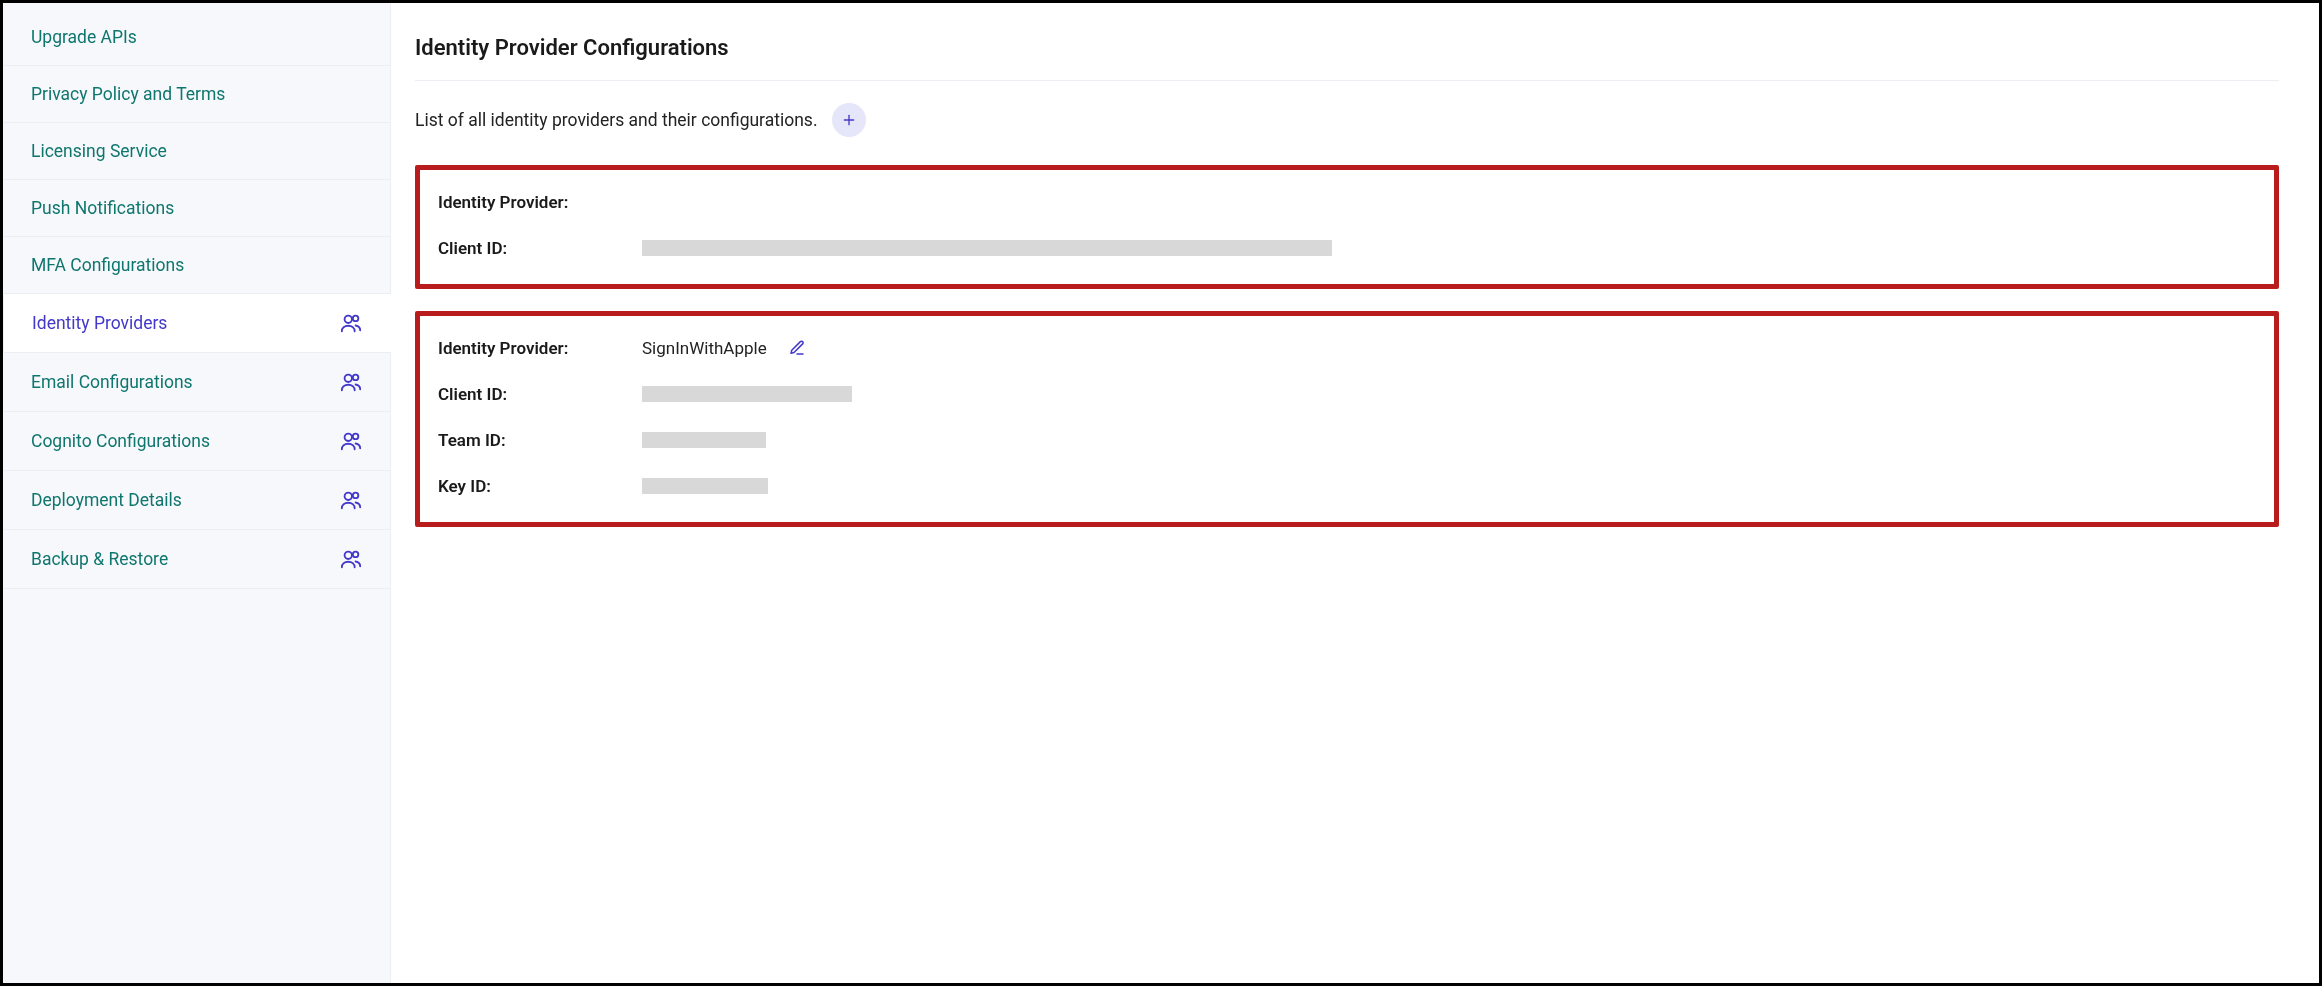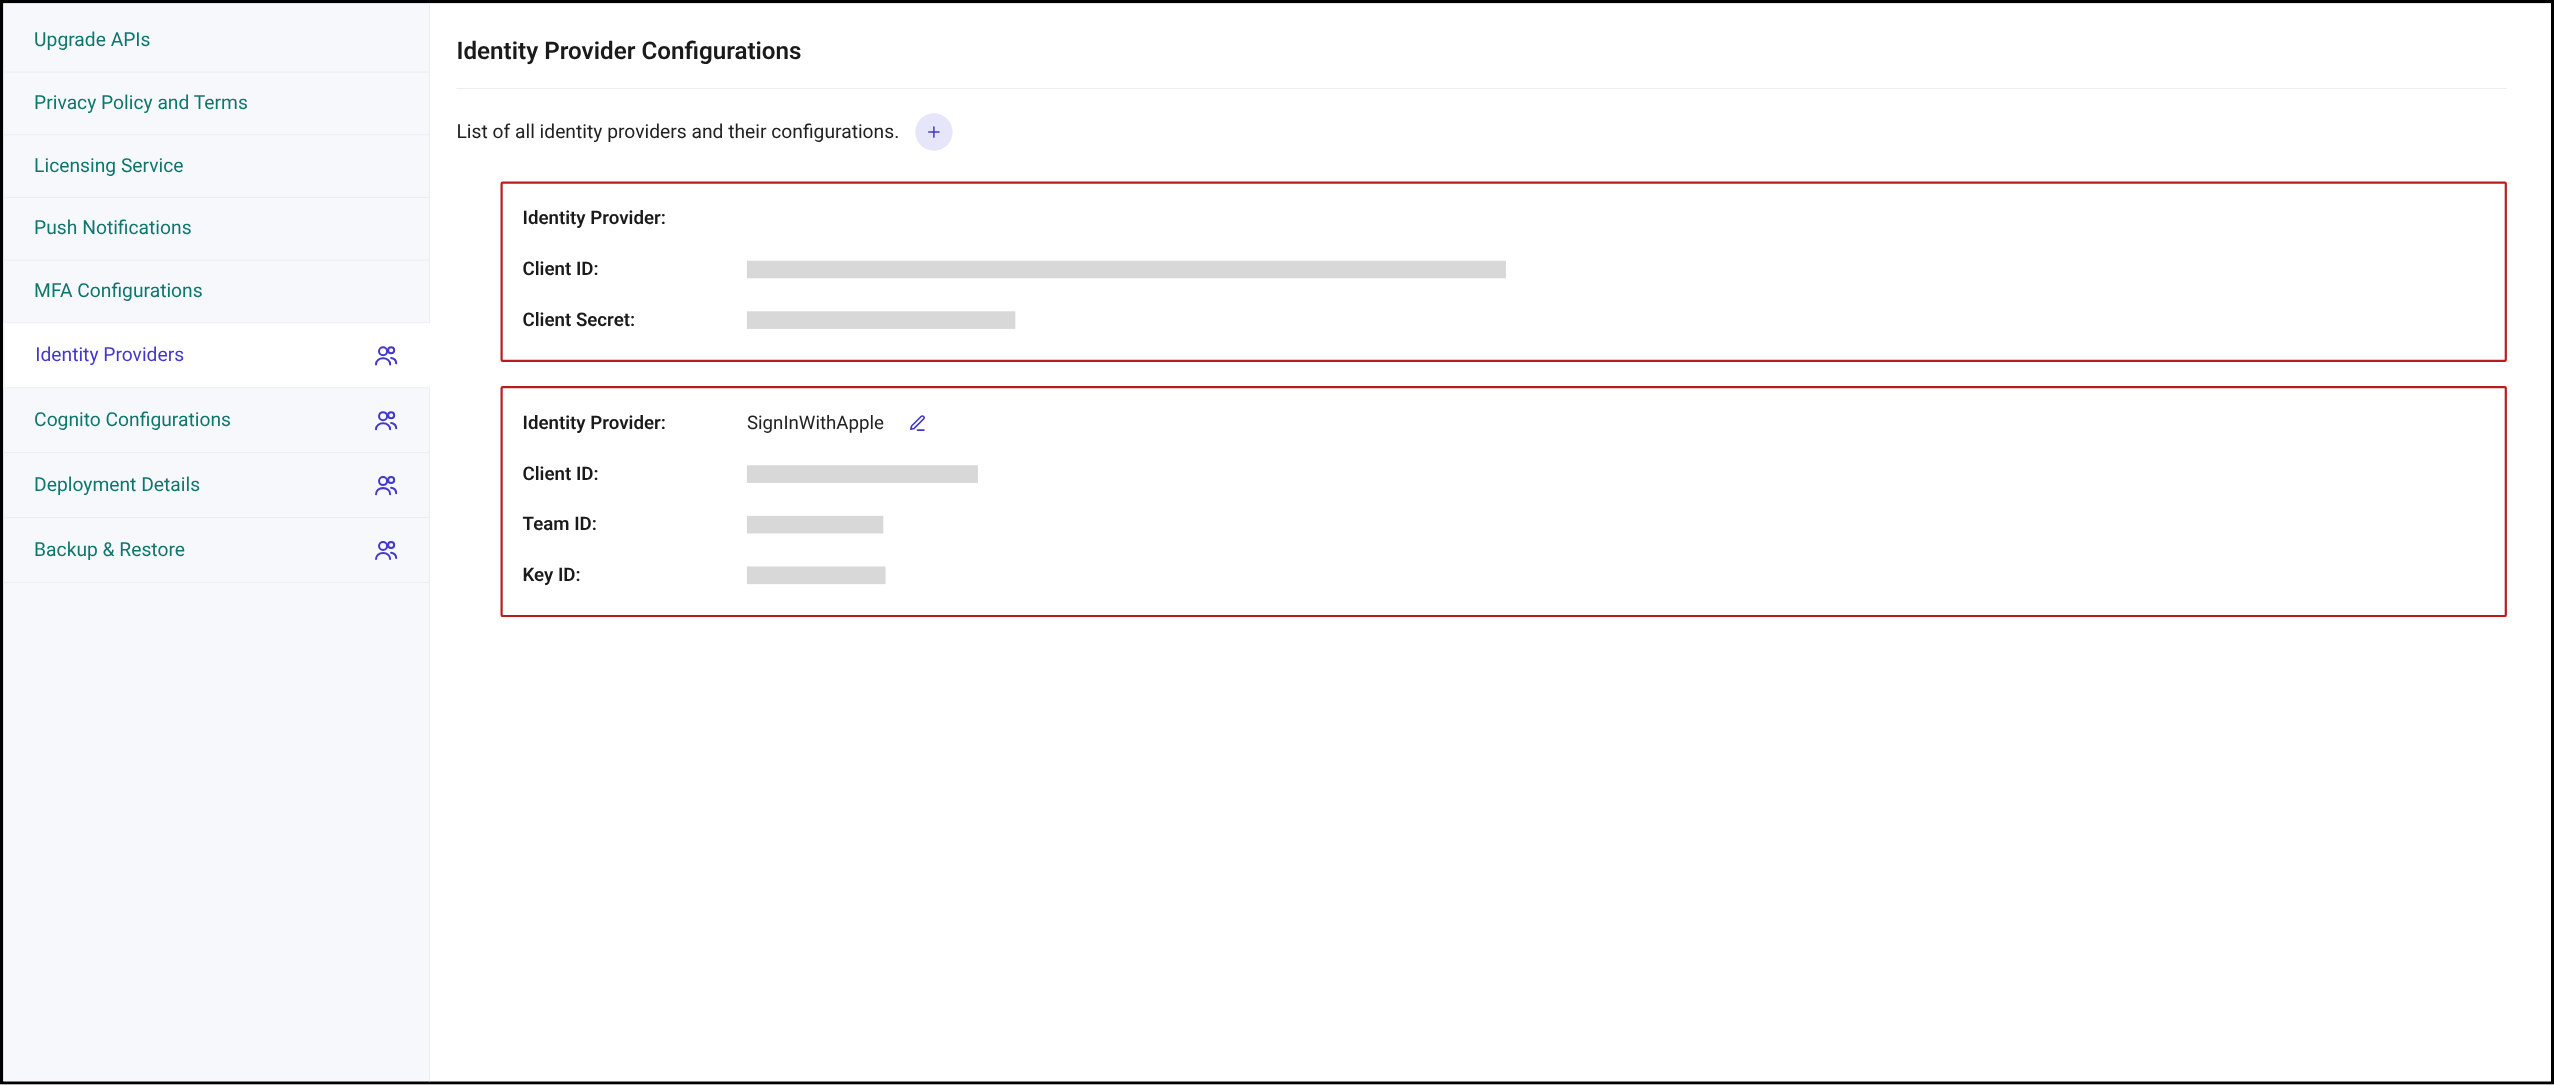--- a/index.html
+++ b/index.html
@@ -89,25 +89,24 @@
     align-items: center;
     justify-content: center;
     cursor: pointer;
     color: #4338ca;
   }
   .add-btn svg {
     width: 16px;
     height: 16px;
   }
   .card {
-    border: 2px solid #b91c1c;
+    border: 5px solid #b91c1c;
     border-radius: 2px;
     padding: 22px 18px 26px 18px;
     margin-bottom: 22px;
-    margin-left: 40px;
   }
   .field-row {
     display: flex;
     align-items: center;
     margin-bottom: 26px;
   }
   .field-row:last-child {
     margin-bottom: 0;
   }
   .field-label {
@@ -174,20 +173,29 @@
       <div class="sidebar-item active">
         <span>Identity Providers</span>
         <span class="sidebar-icon"><svg viewBox="0 0 24 24" fill="none" stroke="currentColor" stroke-width="2" stroke-linecap="round" stroke-linejoin="round">
             <circle cx="9" cy="8" r="4"></circle>
             <path d="M2 21c0-3.5 3-6 7-6s7 2.5 7 6"></path>
             <circle cx="17" cy="7" r="3"></circle>
             <path d="M22 20c0-2.6-2-4.8-5-5.3"></path>
           </svg></span>
       </div>
       <div class="sidebar-item">
+        <span>Email Configurations</span>
+        <span class="sidebar-icon"><svg viewBox="0 0 24 24" fill="none" stroke="currentColor" stroke-width="2" stroke-linecap="round" stroke-linejoin="round">
+            <circle cx="9" cy="8" r="4"></circle>
+            <path d="M2 21c0-3.5 3-6 7-6s7 2.5 7 6"></path>
+            <circle cx="17" cy="7" r="3"></circle>
+            <path d="M22 20c0-2.6-2-4.8-5-5.3"></path>
+          </svg></span>
+      </div>
+      <div class="sidebar-item">
         <span>Cognito Configurations</span>
         <span class="sidebar-icon"><svg viewBox="0 0 24 24" fill="none" stroke="currentColor" stroke-width="2" stroke-linecap="round" stroke-linejoin="round">
             <circle cx="9" cy="8" r="4"></circle>
             <path d="M2 21c0-3.5 3-6 7-6s7 2.5 7 6"></path>
             <circle cx="17" cy="7" r="3"></circle>
             <path d="M22 20c0-2.6-2-4.8-5-5.3"></path>
           </svg></span>
       </div>
       <div class="sidebar-item">
         <span>Deployment Details</span>
@@ -226,26 +234,20 @@
         <div class="card">
           <div class="field-row">
             <div class="field-label">Identity Provider:</div>
           </div>
           <div class="field-row">
             <div class="field-label">Client ID:</div>
             <div class="field-value-wrap">
               <div class="redacted w690"></div>
             </div>
           </div>
-          <div class="field-row">
-            <div class="field-label">Client Secret:</div>
-            <div class="field-value-wrap">
-              <div class="redacted w244"></div>
-            </div>
-          </div>
         </div>
         <div class="card">
           <div class="field-row">
             <div class="field-label">Identity Provider:</div>
             <div class="field-value-wrap">
               <span class="field-value">SignInWithApple</span>
               <span class="edit-icon-btn">
                 <svg viewBox="0 0 24 24" fill="none" stroke="currentColor" stroke-width="2" stroke-linecap="round" stroke-linejoin="round">
                   <path d="M12 20h8"></path>
                   <path d="M16.5 3.5a2.1 2.1 0 1 1 3 3L8 18l-4 1 1-4 11.5-11.5z"></path>

